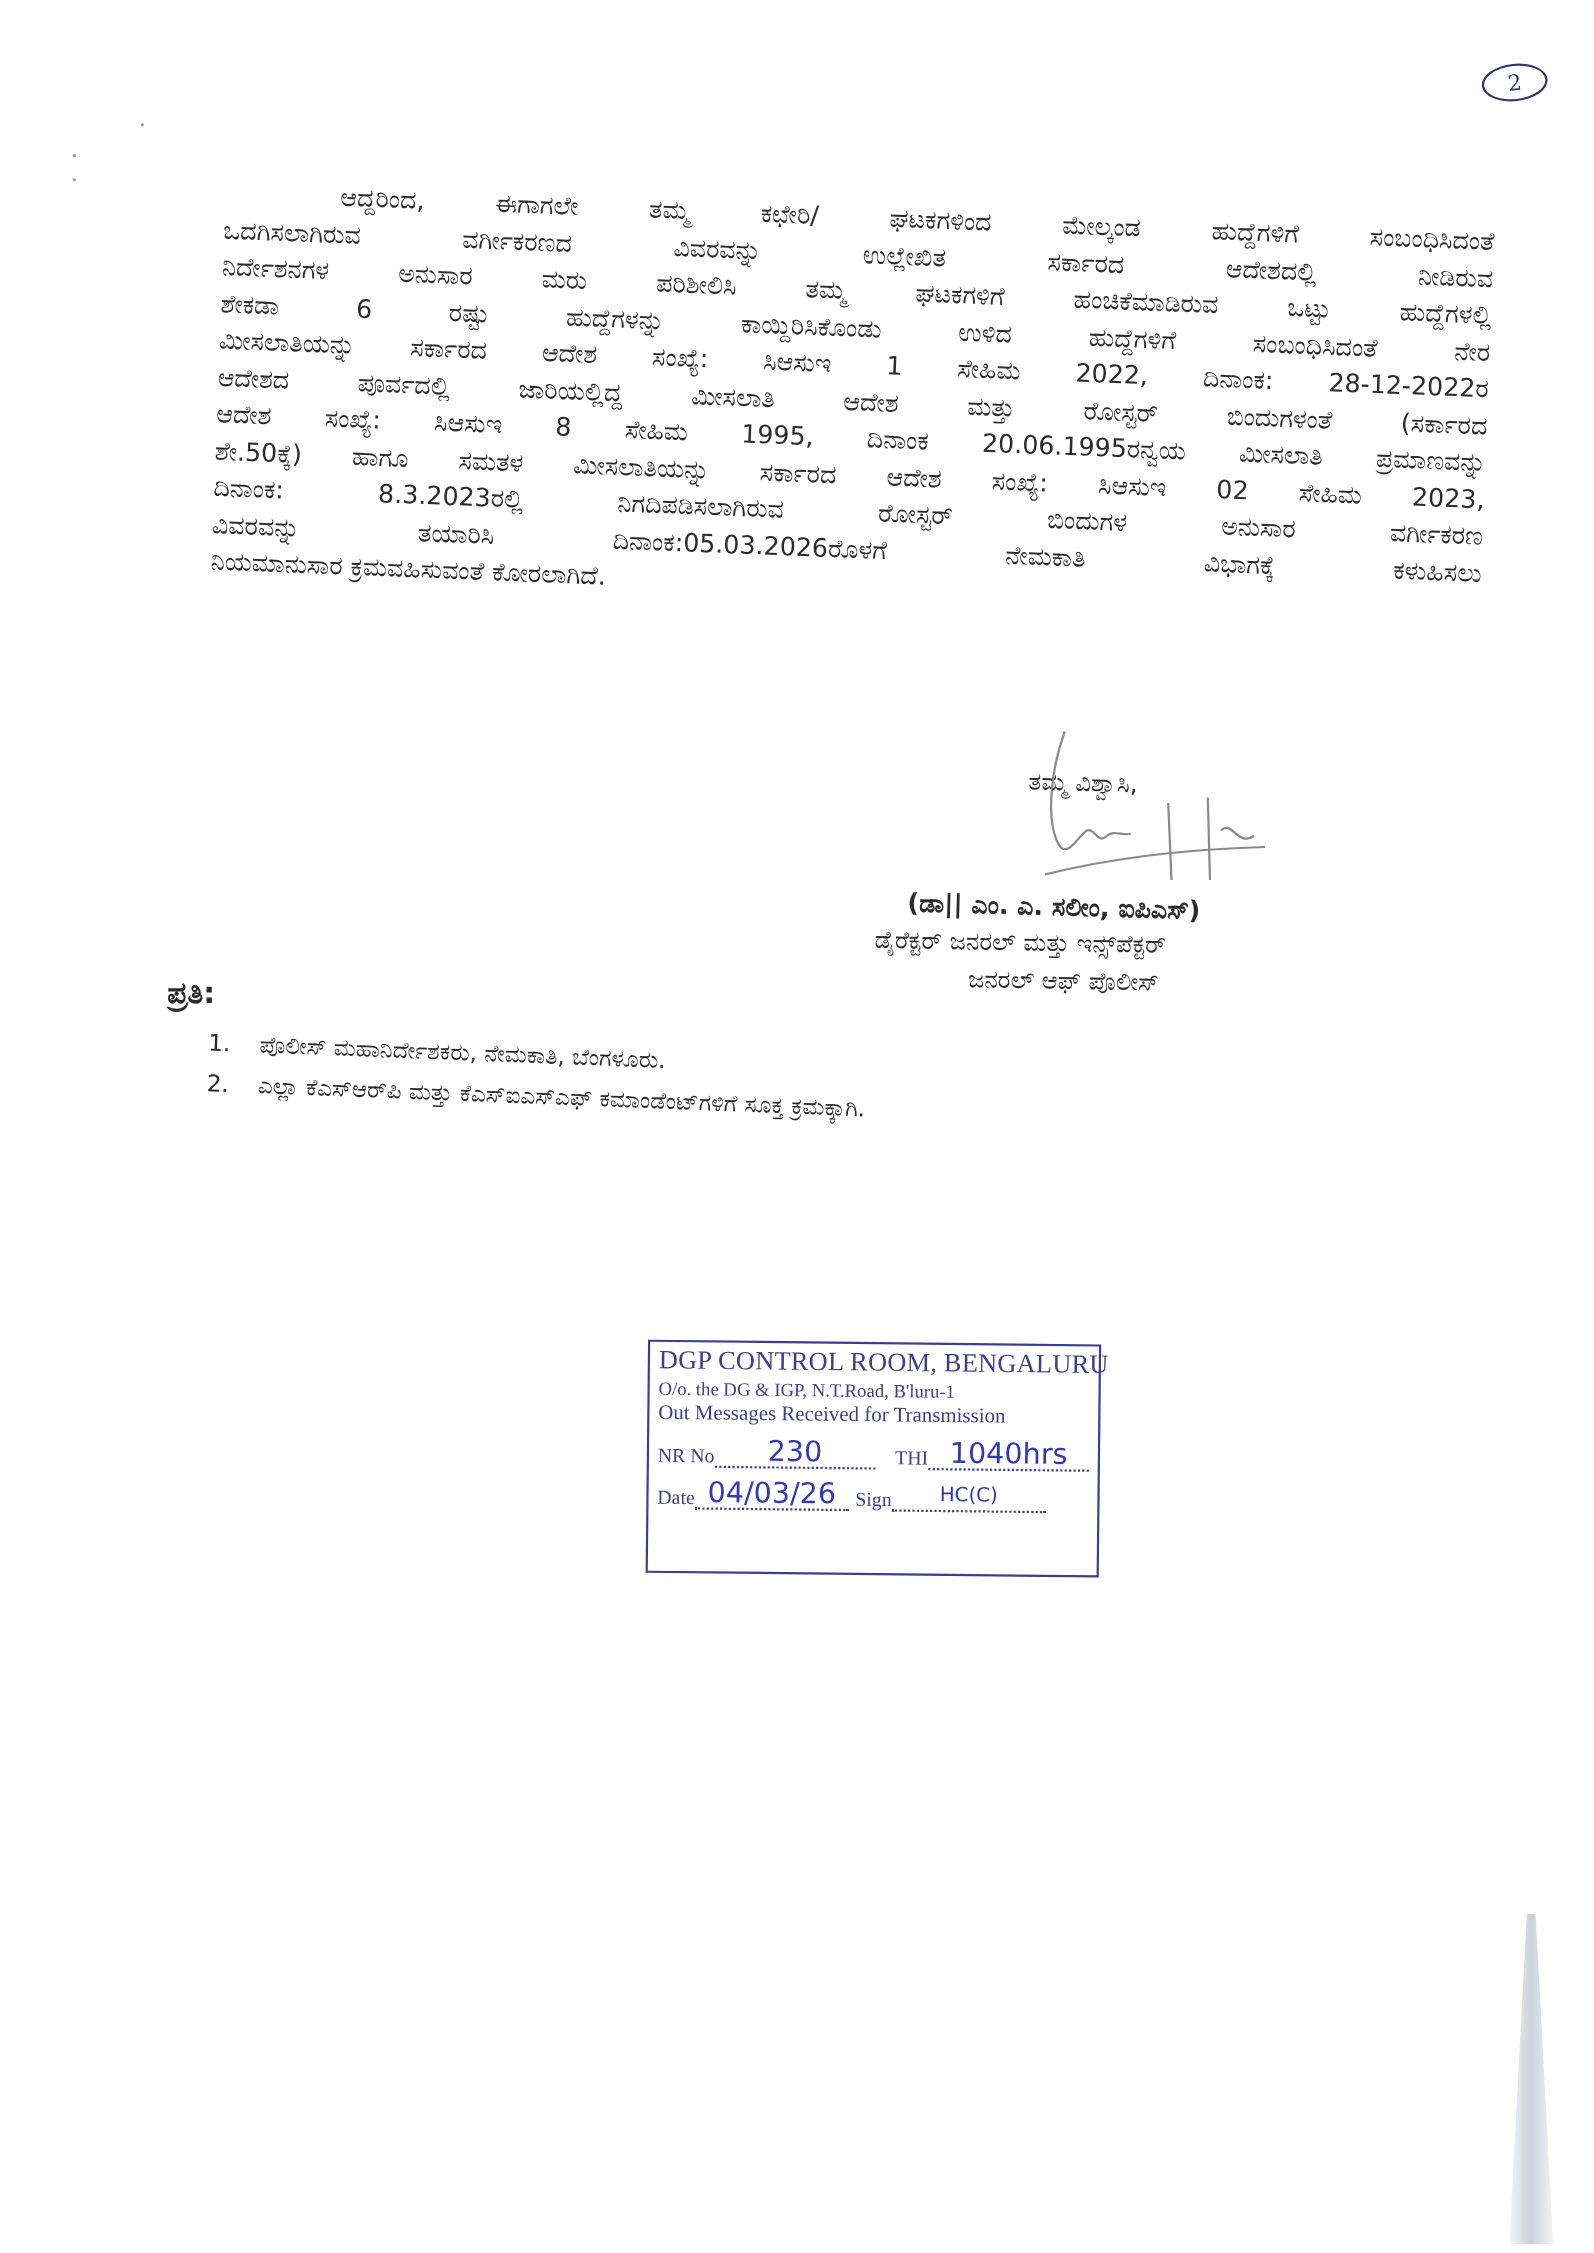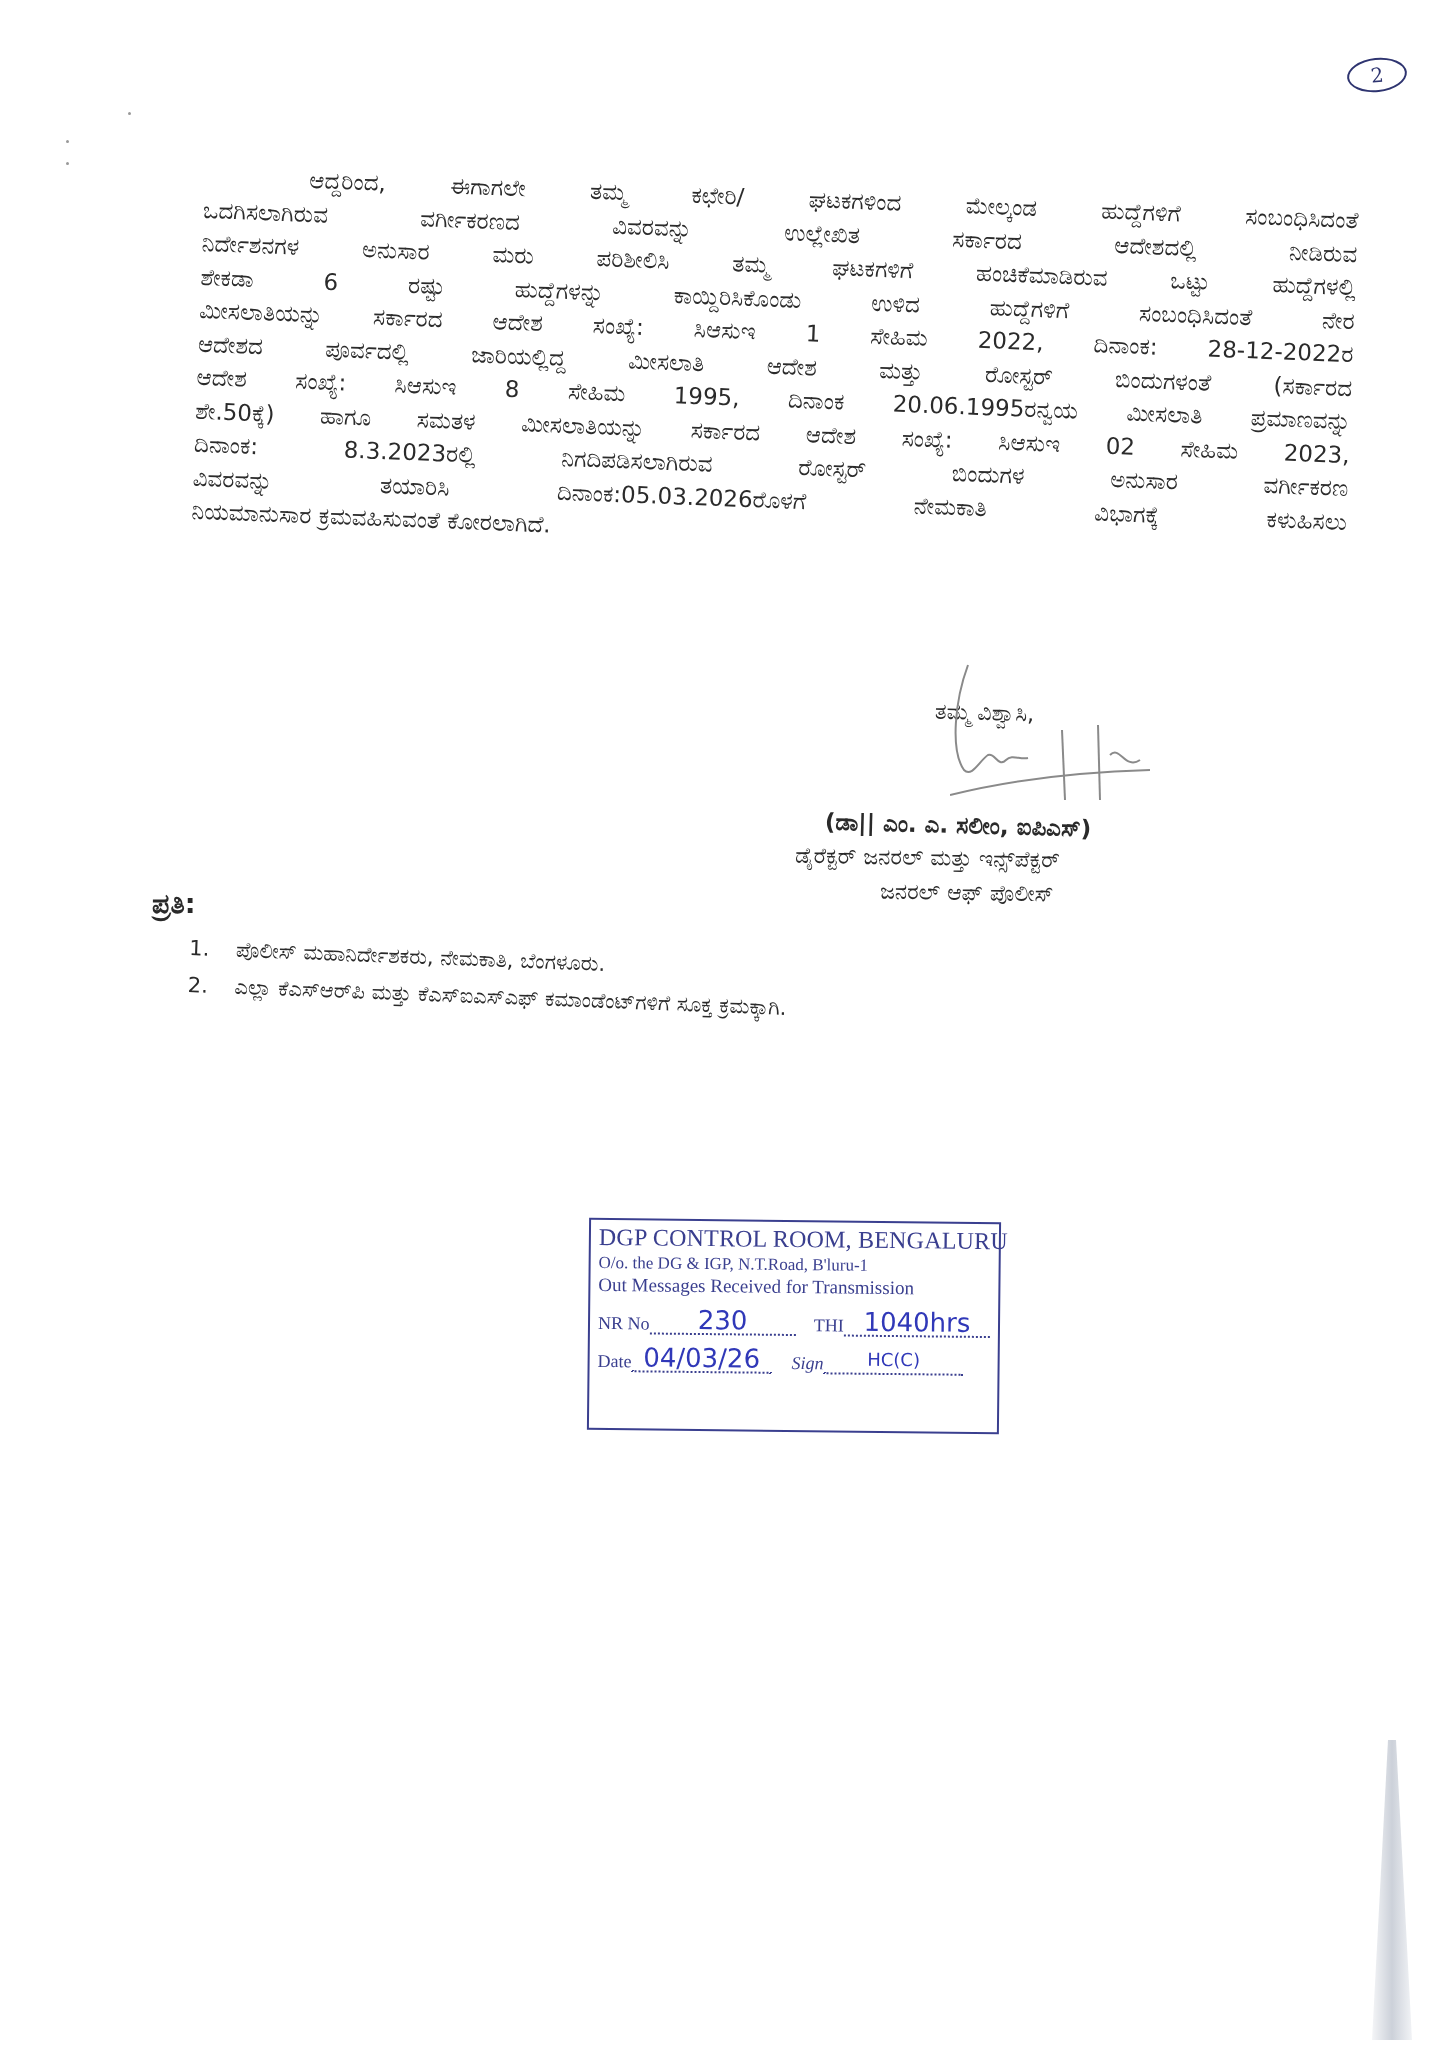--- a/index.html
+++ b/index.html
@@ -95,18 +95,18 @@
   <div class="l3">Out Messages Received for Transmission</div>
   <div class="row">
     <span>NR No</span>
     <span class="dots" style="width:150px;">230</span>
     <span style="margin-left:18px;">THI</span>
     <span class="dots" style="width:150px;">1040hrs</span>
   </div>
   <div class="row">
     <span>Date</span>
     <span class="dots" style="width:140px;">04/03/26</span>
-    <span style="margin-left:20px;font-style:italic;">Sign</span>
+    <span style="margin-left:6px;">Sign</span>
     <span class="dots" style="width:140px;font-size:18px;">HC(C)</span>
   </div>
 </div>
 
 <div class="scan-mark"></div>
 
 </body></html>

